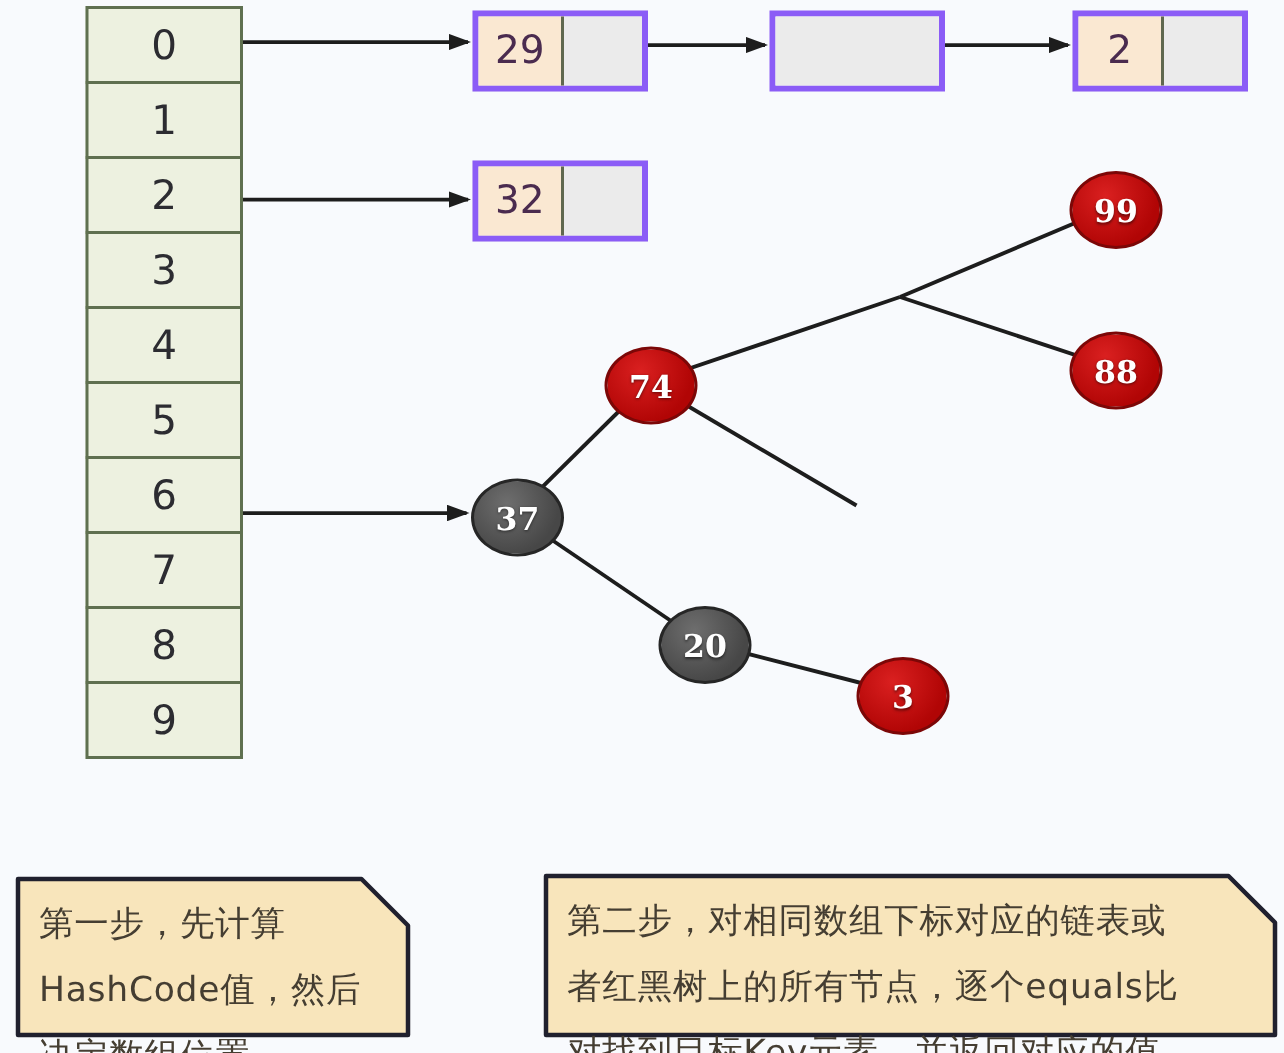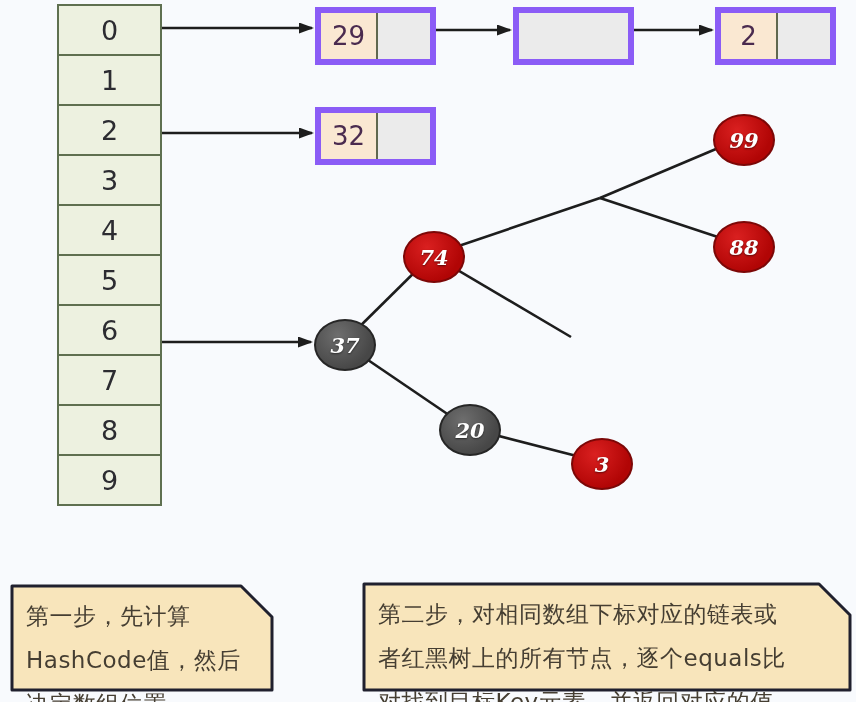--- a/index.html
+++ b/index.html
@@ -16,35 +16,35 @@
   .acell{
     width:101px;height:48px;border:2px solid #5f7050;background:#edf1e0;
     margin-top:-2px;display:flex;align-items:center;justify-content:center;
     font-size:27px;color:#2c2c31;
   }
   .acell:first-child{margin-top:0;}
 
   
   .lnode{
     position:absolute;z-index:2;display:flex;
-    width:109px;height:46px;border:6px solid #8b5cf6;background:#ebebeb;
+    width:109px;height:46px;border:4px solid #8b5cf6;background:#ebebeb;
   }
   .lkey{
     width:55px;height:46px;background:#fae8d2;border-right:2px solid #60684f;
     display:flex;align-items:center;justify-content:center;
     font-size:26px;color:#4a2b4f;
   }
   .lnext{flex:1;background:#ebebeb;}
 
   
   .tnode{
     position:absolute;z-index:3;width:58px;height:48px;border-radius:50%;
     display:flex;align-items:center;justify-content:center;
     font-family:"DejaVu Serif","Liberation Serif",serif;font-weight:bold;
-    font-size:21px;color:#ffffff;text-shadow:0 1px 2px rgba(0,0,0,.55);font-style:italic;
+    font-size:21px;color:#ffffff;text-shadow:0 1px 2px rgba(0,0,0,.55);
   }
   .tnode.black{
     background:radial-gradient(circle at 38% 30%, #6e6e6e, #474747 70%);
     border:2px solid #262626;
   }
   .tnode.red{
     background:radial-gradient(circle at 38% 30%, #da2020, #b10505 70%);
     border:2px solid #7c0707;
   }
 

